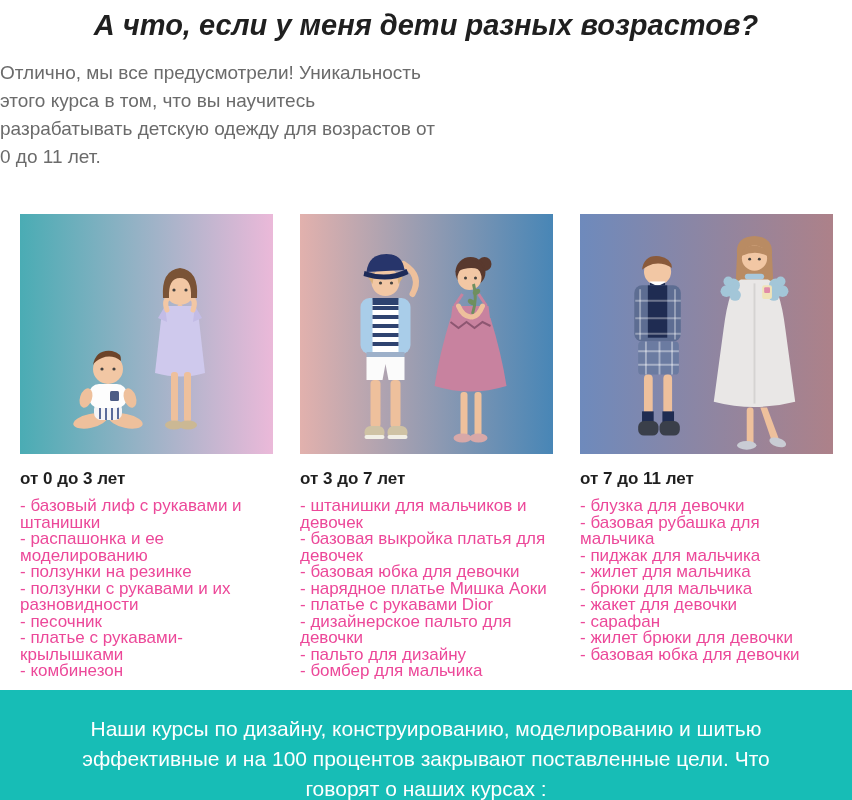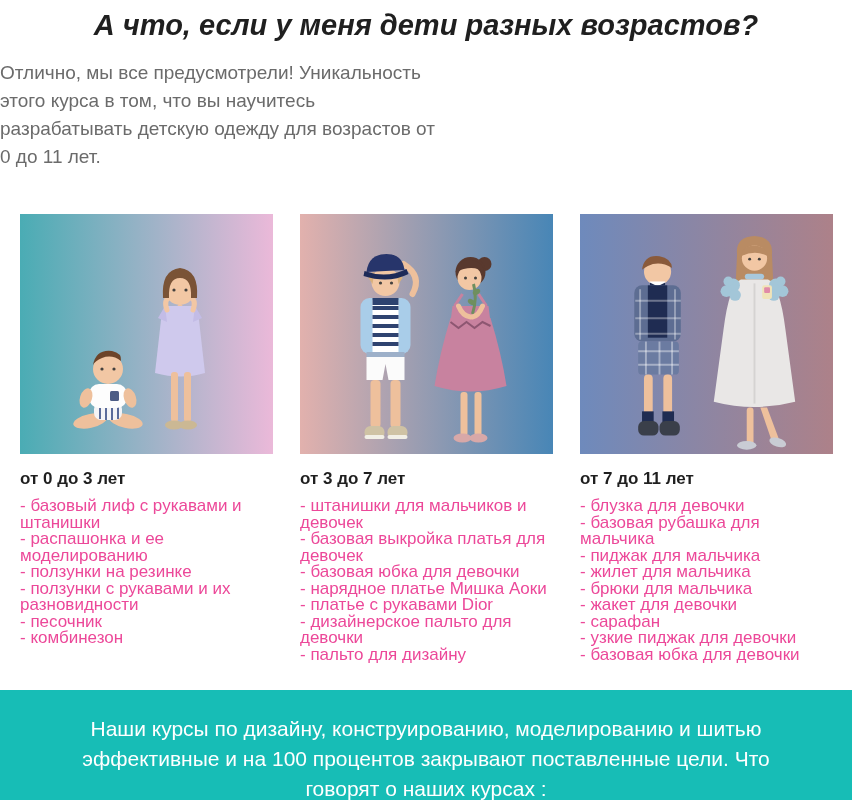--- a/index.html
+++ b/index.html
@@ -79,20 +79,21 @@
           <circle cx="94" cy="155" r="1.6" fill="#44413e"></circle>
         </svg>
       </div>
       <h3>от 0 до 3 лет</h3>
       <div class="list">
           <div class="list-item">- базовый лиф с рукавами и штанишки</div>
           <div class="list-item">- распашонка и ее моделированию</div>
           <div class="list-item">- ползунки на резинке</div>
           <div class="list-item">- ползунки с рукавами и их разновидности</div>
           <div class="list-item">- песочник</div>
+          <div class="list-item">- платье с рукавами-крылышками</div>
           <div class="list-item">- комбинезон</div>
         </div>
     </div>
 
     <div class="card">
       <div class="photo" style="background: linear-gradient(90deg, rgb(226, 177, 173), rgb(72, 134, 182));">
         <svg viewBox="0 0 252 240" preserveAspectRatio="xMidYMax meet">
 
           <path d="M112,80 Q122,62 103,50" stroke="#eec09c" stroke-width="6" fill="none" stroke-linecap="round"></path>
           <circle cx="85" cy="68" r="14" fill="#f2c7a4"></circle>
@@ -143,20 +144,21 @@
       </div>
       <h3>от 3 до 7 лет</h3>
       <div class="list">
           <div class="list-item">- штанишки для мальчиков и девочек</div>
           <div class="list-item">- базовая выкройка платья для девочек</div>
           <div class="list-item">- базовая юбка для девочки</div>
           <div class="list-item">- нарядное платье Мишка Аоки</div>
           <div class="list-item">- платье с рукавами Dior</div>
           <div class="list-item">- дизайнерское пальто для девочки</div>
           <div class="list-item">- пальто для дизайну</div>
+          <div class="list-item">- бомбер для мальчика</div>
         </div>
     </div>
 
     <div class="card">
       <div class="photo" style="background: linear-gradient(90deg, rgb(110, 138, 188), rgb(173, 129, 137));">
         <svg viewBox="0 0 261 240" preserveAspectRatio="xMidYMax meet">
 
           <path d="M162,34 Q160,16 180,15 Q200,16 198,34 L201,98 Q180,104 159,98 Z" fill="#b98b63"></path>
           <circle cx="180" cy="38" r="13" fill="#f2c7a4"></circle>
           <path d="M166,36 Q168,24 181,25 Q192,26 194,36 Q181,29 166,36 Z" fill="#b98b63"></path>
@@ -214,21 +216,21 @@
       </div>
       <h3>от 7 до 11 лет</h3>
       <div class="list">
           <div class="list-item">- блузка для девочки</div>
           <div class="list-item">- базовая рубашка для мальчика</div>
           <div class="list-item">- пиджак для мальчика</div>
           <div class="list-item">- жилет для мальчика</div>
           <div class="list-item">- брюки для мальчика</div>
           <div class="list-item">- жакет для девочки</div>
           <div class="list-item">- сарафан</div>
-          <div class="list-item">- узкие пиджак для девочки</div>
+          <div class="list-item">- жилет брюки для девочки</div>
           <div class="list-item">- базовая юбка для девочки</div>
         </div>
     </div>
 
   </div>
 
   <div class="footer" style="background: rgb(23, 189, 182);">
     <p class="footer-text">Наши курсы по дизайну, конструированию, моделированию и шитью
 эффективные и на 100 процентов закрывают поставленные цели. Что
 говорят о наших курсах :</p>

